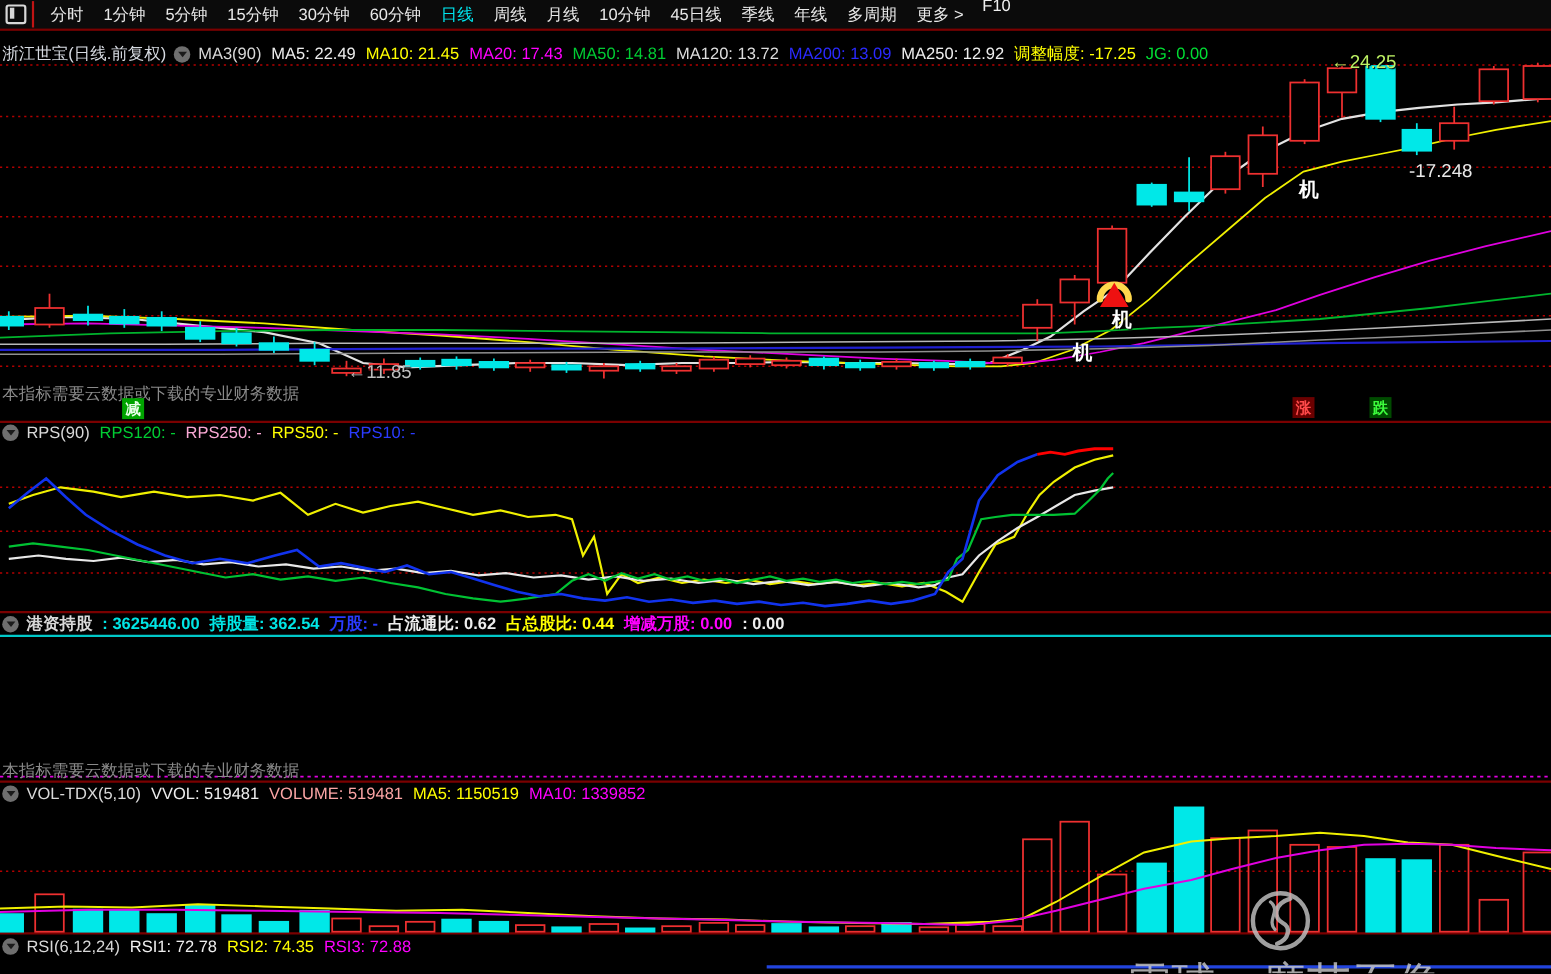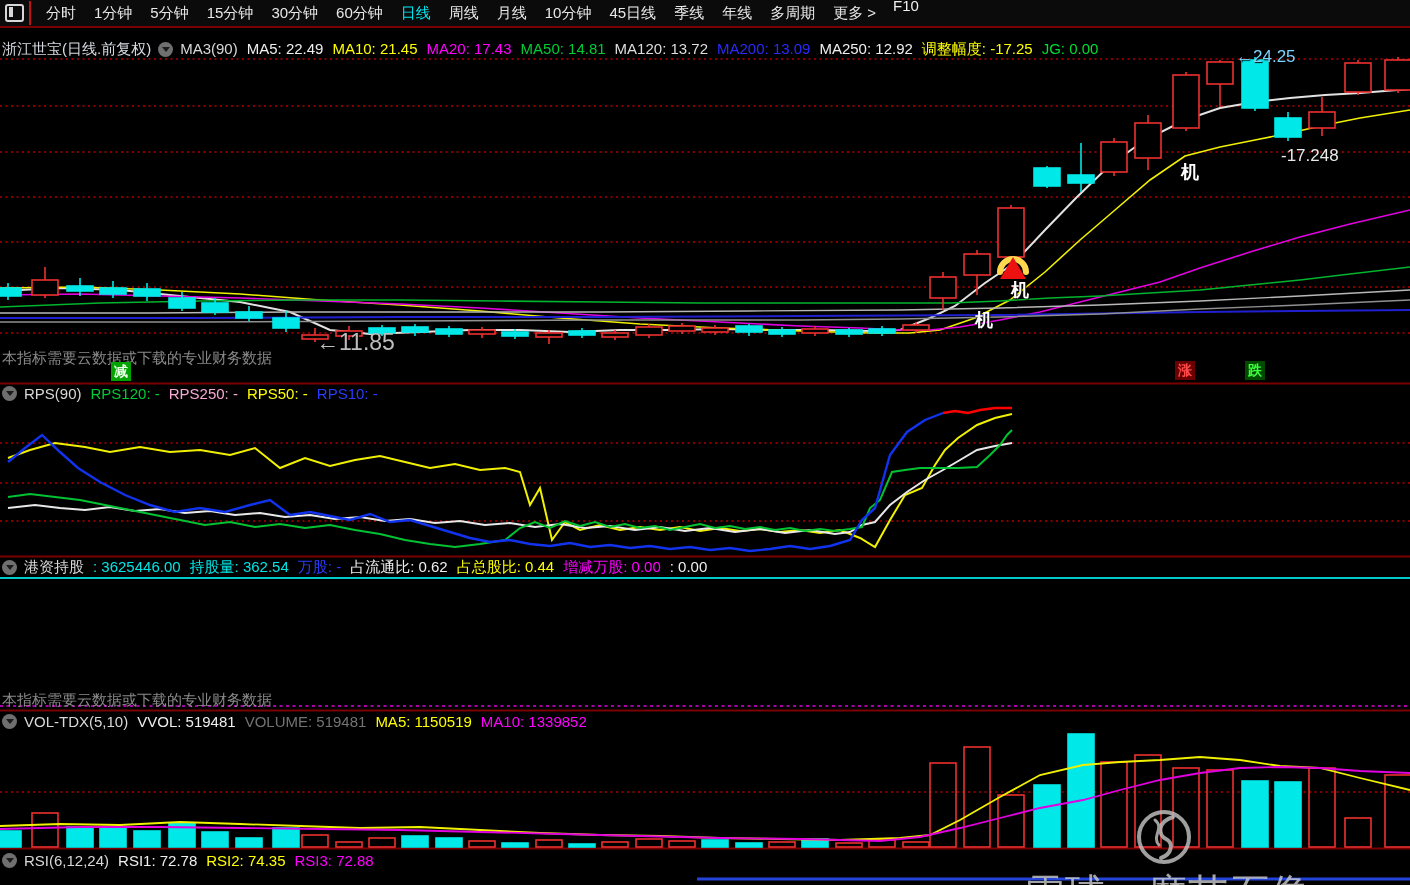--- a/index.html
+++ b/index.html
@@ -21,21 +21,21 @@
   
   .pane-header{position:absolute;left:2px;height:19px;display:flex;align-items:center;
                font-size:15px;white-space:nowrap;z-index:4;color:#ddd;}
   .pane-header .seg{margin-right:9px;}
   .chev{width:15px;height:15px;border-radius:50%;background:#6f6f6f;position:relative;
         margin-right:7px;flex:none;}
   .chev:after{content:"";position:absolute;left:3.5px;top:5px;border-left:4px solid transparent;
               border-right:4px solid transparent;border-top:5px solid #1b1b1b;}
   #hdr-main{top:40px;}
   #hdr-rps{top:384px;}
-  #hdr-hk{top:558px;}
+  #hdr-hk{top:558px;font-weight:bold;}
   #hdr-vol{top:712px;}
   #hdr-rsi{top:851px;}
   #stock-title{margin-right:7px;color:#d7dbe2;}
   
   .note{position:absolute;color:#8a8a8a;font-size:15px;z-index:4;}
   #note1{left:2px;top:349px;}
   #note2{left:2px;top:691px;}
   .badge{position:absolute;width:20px;height:19px;line-height:19px;text-align:center;
          font-size:14px;font-weight:bold;z-index:4;}
   #badge-jian{left:111px;top:362px;background:#00a400;color:#eaffea;}
@@ -232,38 +232,38 @@
   <div class="pane-header" id="hdr-rps">
     <span class="chev"></span>
     <span class="segwrap"><span class="seg" style="color: rgb(216, 216, 216);">RPS(90)</span><span class="seg" style="color: rgb(0, 204, 51);">RPS120: -</span><span class="seg" style="color: #f9a8d4;">RPS250: -</span><span class="seg" style="color: rgb(255, 255, 0);">RPS50: -</span><span class="seg" style="color: rgb(42, 59, 255);">RPS10: -</span></span>
   </div>
   <div class="pane-header" id="hdr-hk">
     <span class="chev"></span>
     <span class="segwrap"><span class="seg" style="color: rgb(216, 216, 216);">港资持股</span><span class="seg" style="color: rgb(0, 229, 229);">: 3625446.00</span><span class="seg" style="color: rgb(0, 229, 229);">持股量: 362.54</span><span class="seg" style="color: rgb(42, 59, 255);">万股: -</span><span class="seg" style="color: rgb(238, 238, 238);">占流通比: 0.62</span><span class="seg" style="color: rgb(255, 255, 0);">占总股比: 0.44</span><span class="seg" style="color: rgb(255, 0, 255);">增减万股: 0.00</span><span class="seg" style="color: rgb(238, 238, 238);">: 0.00</span></span>
   </div>
   <div class="pane-header" id="hdr-vol">
     <span class="chev"></span>
-    <span class="segwrap"><span class="seg" style="color: rgb(216, 216, 216);">VOL-TDX(5,10)</span><span class="seg" style="color: rgb(238, 238, 238);">VVOL: 519481</span><span class="seg" style="color: #737373;">VOLUME: 519481</span><span class="seg" style="color: rgb(255, 255, 0);">MA5: 1150519</span><span class="seg" style="color: rgb(255, 0, 255);">MA10: 1339852</span></span>
+    <span class="segwrap"><span class="seg" style="color: rgb(216, 216, 216);">VOL-TDX(5,10)</span><span class="seg" style="color: rgb(238, 238, 238);">VVOL: 519481</span><span class="seg" style="color: #fca5a5;">VOLUME: 519481</span><span class="seg" style="color: rgb(255, 255, 0);">MA5: 1150519</span><span class="seg" style="color: rgb(255, 0, 255);">MA10: 1339852</span></span>
   </div>
   <div class="pane-header" id="hdr-rsi">
     <span class="chev"></span>
     <span class="segwrap"><span class="seg" style="color: rgb(216, 216, 216);">RSI(6,12,24)</span><span class="seg" style="color: rgb(238, 238, 238);">RSI1: 72.78</span><span class="seg" style="color: rgb(255, 255, 0);">RSI2: 74.35</span><span class="seg" style="color: rgb(255, 0, 255);">RSI3: 72.88</span></span>
   </div>
 
   <div class="note" id="note1">本指标需要云数据或下载的专业财务数据</div>
   <div class="note" id="note2">本指标需要云数据或下载的专业财务数据</div>
 
   <div class="badge" id="badge-jian">减</div>
   <div class="badge" id="badge-zhang">涨</div>
   <div class="badge" id="badge-die">跌</div>
 
   <div id="annots">
-      <div class="annot" style="left: 1236px; top: 47px; color: #7dd3fc; font-size: 17px;">←24.25</div>
+      <div class="annot" style="left: 1210px; top: 47px; color: #bef264; font-size: 17px;">←24.25</div>
       <div class="annot" style="left: 1281px; top: 146px; color: rgb(233, 233, 233); font-size: 17px;">-17.248</div>
-      <div class="annot" style="left: 316px; top: 329px; color: rgb(189, 189, 189); font-size: 23px;">←11.85</div>
+      <div class="annot" style="left: 316px; top: 329px; color: rgb(189, 189, 189); font-size: 17px;">←11.85</div>
       <div class="annot" style="left: 1181px; top: 160px; color: rgb(255, 255, 255); font-size: 18px; font-weight: bold;">机</div>
       <div class="annot" style="left: 1011px; top: 278px; color: rgb(255, 255, 255); font-size: 18px; font-weight: bold;">机</div>
       <div class="annot" style="left: 975px; top: 308px; color: rgb(255, 255, 255); font-size: 18px; font-weight: bold;">机</div>
     </div>
 
   <div id="watermark">
     <svg width="58" height="58" viewBox="0 0 58 58">
       <circle cx="29" cy="29" r="25" fill="none" stroke="#c2c2c2" stroke-width="4"></circle>
       <path d="M38 9 C22 14 23 27 31 31 C39 35 37 46 26 50" fill="none" stroke="#c2c2c2" stroke-width="4" stroke-linecap="round"></path>
       <path d="M20 12 C30 20 16 28 24 37" fill="none" stroke="#c2c2c2" stroke-width="3" stroke-linecap="round"></path>

